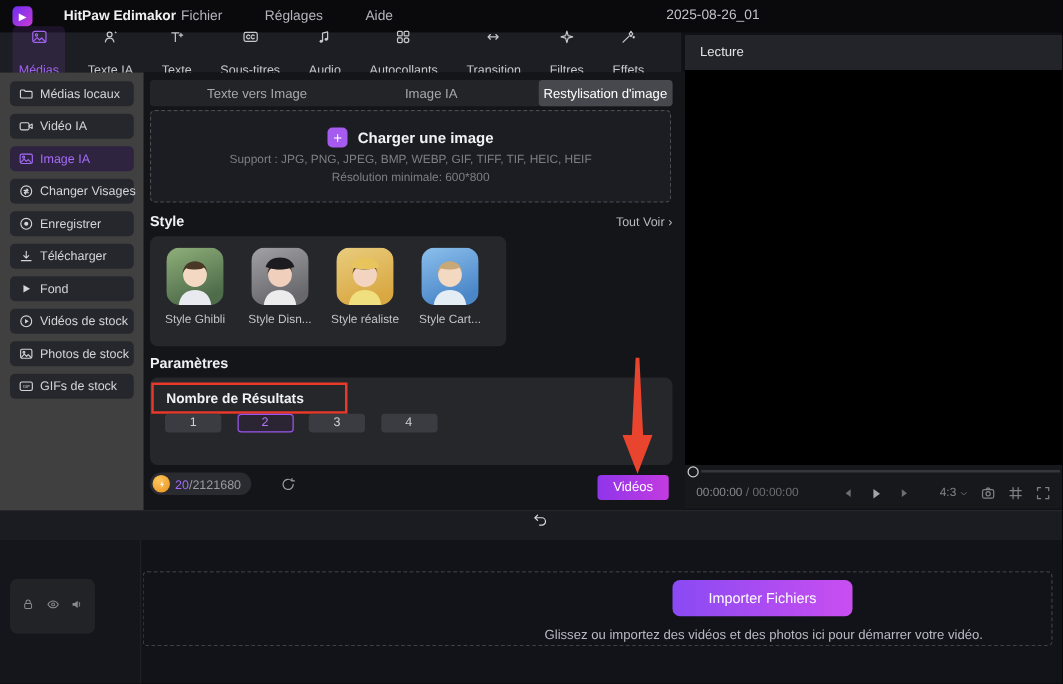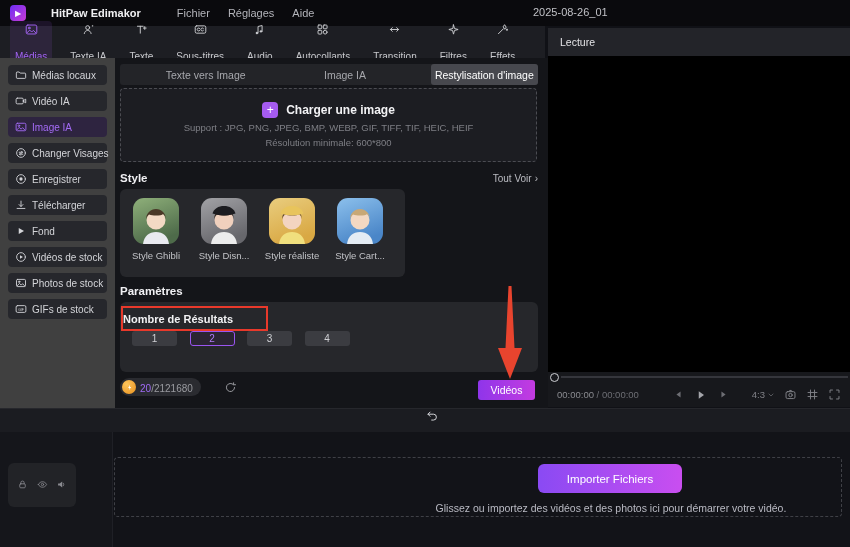--- a/index.html
+++ b/index.html
@@ -4,21 +4,21 @@
 <style>
   html,body{margin:0;padding:0;background:#000;}
   .app{position:relative;width:850px;height:547px;background:#101116;font-family:"Liberation Sans",sans-serif;overflow:hidden;color:#d8d9dd;-webkit-font-smoothing:antialiased;}
   .ic{display:inline-flex;width:13px;height:13px;flex:none;}
   .ic svg{width:100%;height:100%;fill:none;stroke:currentColor;stroke-width:1.2;stroke-linecap:round;stroke-linejoin:round;}
 
   
   .titlebar{position:absolute;left:0;top:0;width:850px;height:26px;background:#0a0a0d;display:flex;align-items:center;}
   .logo{width:16px;height:16px;margin-left:10px;border-radius:4px;background:linear-gradient(135deg,#6d2ef5,#c93bd4);display:flex;align-items:center;justify-content:center;color:#fff;font-size:8px;}
   .appname{margin-left:25px;font-size:11px;font-weight:bold;color:#f0f0f2;}
-  .menus{display:flex;gap:18px;margin-left:36px;}
+  .menus{display:flex;gap:34px;margin-left:4px;}
   .menus span{font-size:11px;color:#b4b5bb;cursor:default;}
   .proj{position:absolute;left:533px;top:6px;font-size:11px;color:#c0c1c6;}
 
   
   .tabbar{position:absolute;left:0;top:26px;width:545px;height:32px;background:#1d1e23;display:flex;align-items:center;padding-left:10px;box-sizing:border-box;gap:13px;}
   .tab{display:flex;flex-direction:column;align-items:center;gap:15px;padding:2px 5px;border-radius:4px;font-size:10px;color:#c7c8cc;}
   .tab .ic{width:13px;height:13px;}
   .tab.active{background:rgba(162,89,242,.12);color:#a263f2;}
   .tab .lbl{white-space:nowrap;}
 
@@ -41,21 +41,21 @@
   .style-head{position:absolute;left:5px;top:114px;width:418px;display:flex;justify-content:space-between;align-items:center;}
   .style-title{font-size:11.5px;font-weight:bold;color:#f0f0f3;}
   .seeall{font-size:10px;color:#b9bac0;display:flex;align-items:center;gap:3px;}
   .style-panel{position:absolute;left:5px;top:131px;width:285px;height:88px;background:#26272b;border-radius:6px;display:flex;gap:22px;padding:9px 0 0 13px;box-sizing:border-box;}
   .stylecard{display:flex;flex-direction:column;align-items:center;width:46px;}
   .thumb{width:46px;height:46px;border-radius:11px;overflow:hidden;position:relative;}
   .thumb svg{display:block;width:46px;height:46px;}
   .stylelbl{margin-top:6px;font-size:9.5px;color:#c2c3c7;white-space:nowrap;}
   .params-title{position:absolute;left:5px;top:227px;font-size:11.5px;font-weight:bold;color:#f0f0f3;}
   .params-panel{position:absolute;left:5px;top:244px;width:418px;height:70px;background:#26272b;border-radius:6px;}
-  .redrect{position:absolute;left:1px;top:4px;width:143px;height:21px;border:2px solid #e8392b;display:flex;align-items:center;padding-left:0;font-size:11px;font-weight:bold;color:#f2f2f4;background:#26272b;text-align:right;}
+  .redrect{position:absolute;left:1px;top:4px;width:143px;height:21px;border:2px solid #e8392b;display:flex;align-items:center;padding-left:10px;font-size:11px;font-weight:bold;color:#f2f2f4;background:#26272b;text-align:right;}
   .numrow{position:absolute;left:12px;top:29px;display:flex;gap:12.5px;}
   .numbtn{width:45px;height:15px;border-radius:3px;background:#3b3c41;color:#cfd0d4;font-size:10px;display:flex;align-items:center;justify-content:center;box-sizing:border-box;}
   .numbtn.selected{background:#2b2533;border:1px solid #9a55f0;color:#b079f5;}
   .credits{position:absolute;left:5px;top:320px;height:18px;display:flex;align-items:center;gap:23px;}
   .creditpill{height:18px;border-radius:9px;background:#2a2b30;display:flex;align-items:center;gap:4px;padding:0 8px 0 2px;}
   .coin{width:14px;height:14px;border-radius:50%;background:radial-gradient(circle at 35% 30%,#ffc65c,#e8901e);display:flex;align-items:center;justify-content:center;}
   .coin svg{width:9px;height:9px;}
   .cred-used{font-size:10px;color:#a06bf5;}
   .cred-total{font-size:10px;color:#9a9ba0;}
   .refresh{color:#9a9ba0;width:13px;height:13px;}

